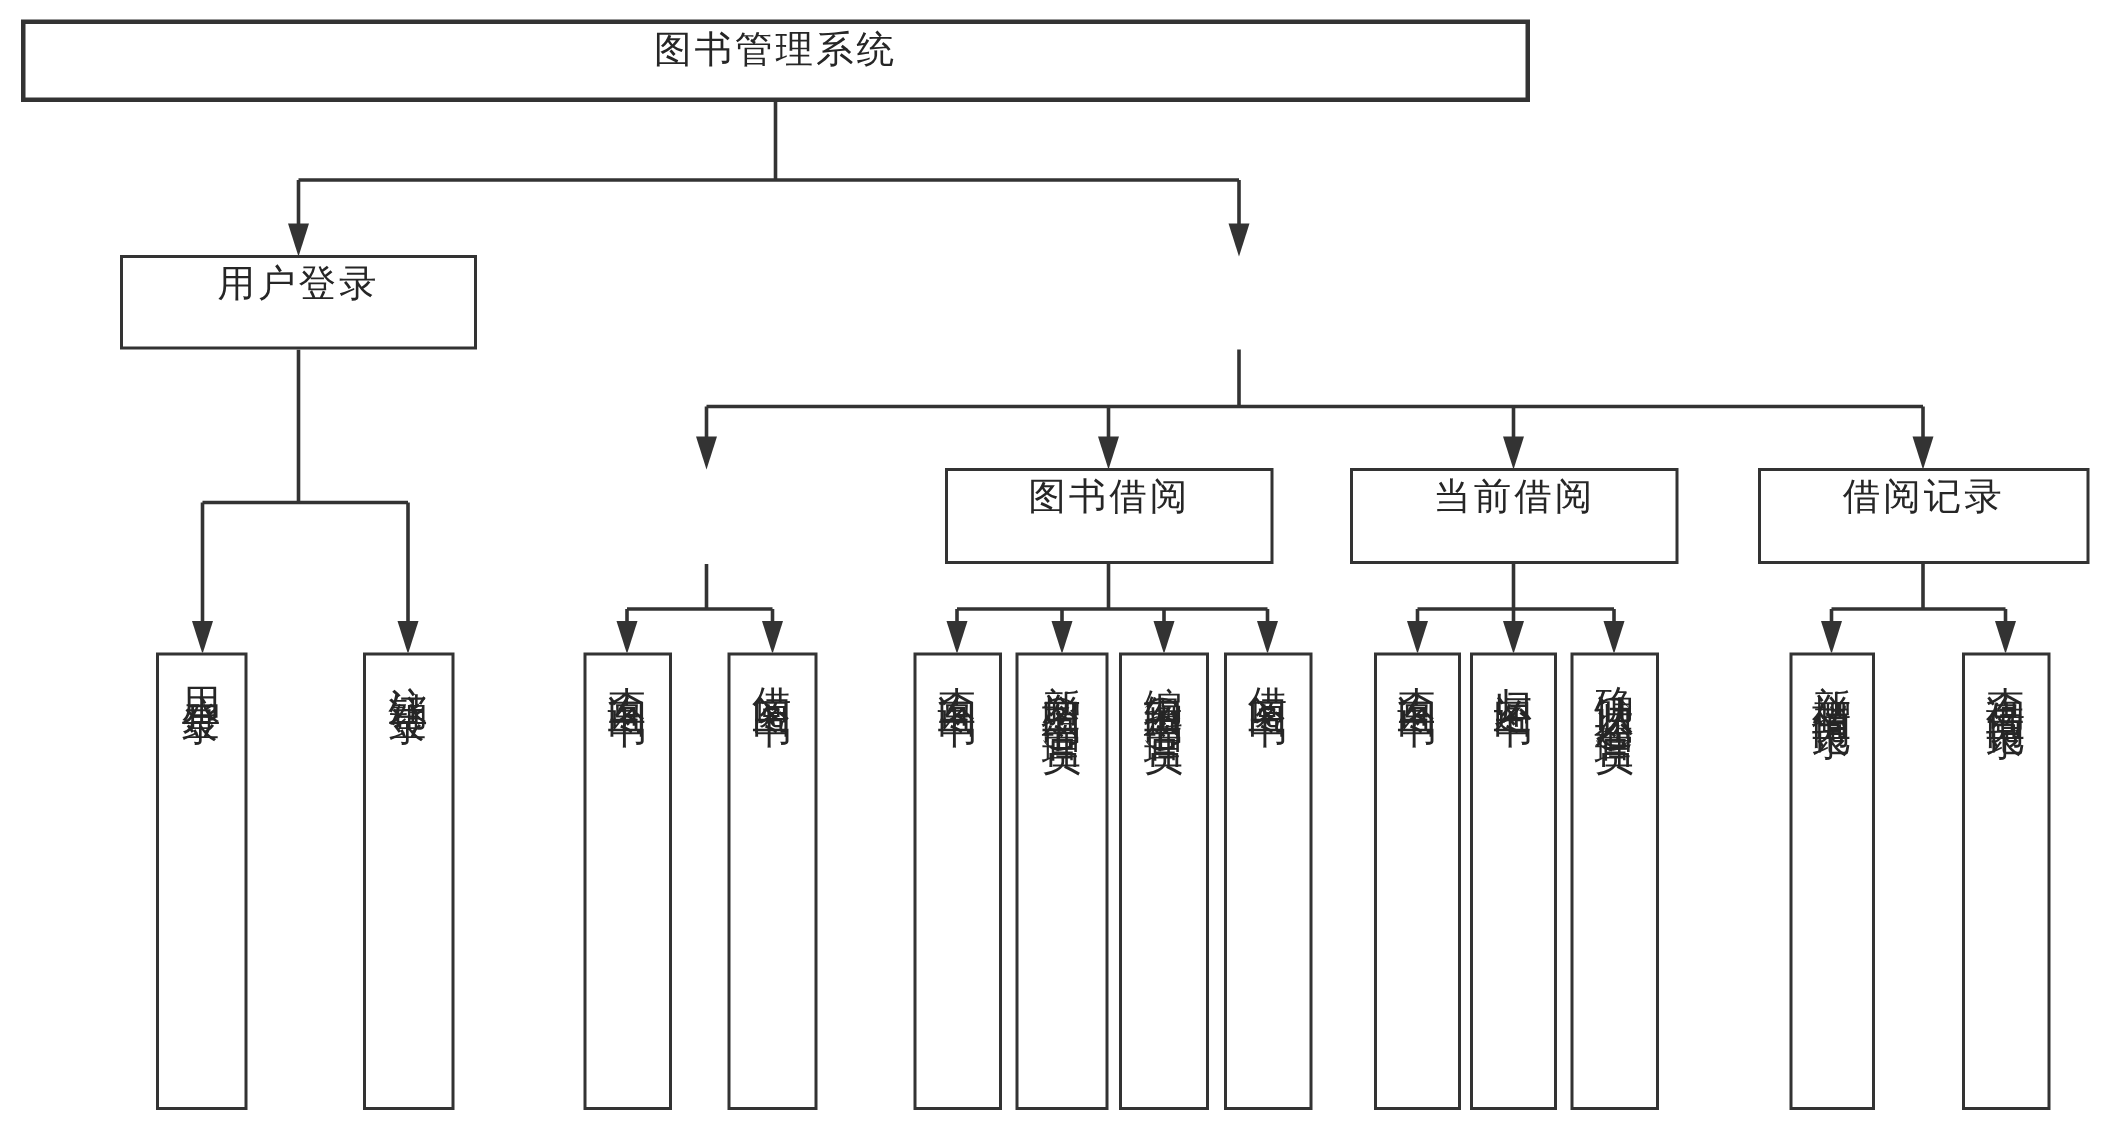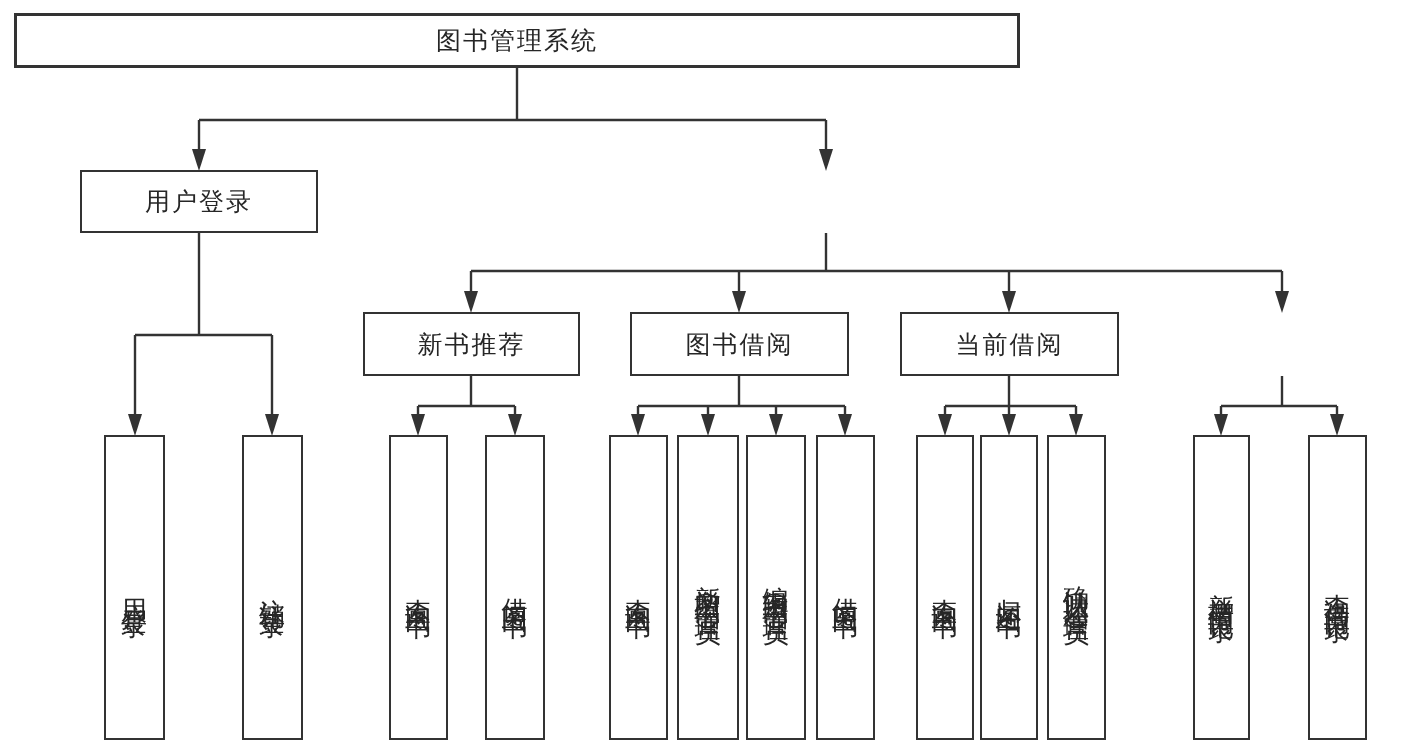--- a/index.html
+++ b/index.html
@@ -16,21 +16,21 @@
     left: 0; top: 0;
     width: 1405px; height: 747px;
     z-index: 0;
   }
   .node {
     position: absolute;
     box-sizing: border-box;
     background: #ffffff;
     border: 2px solid #333333;
     display: flex;
-    align-items: center;
+    align-items: flex-start;
     justify-content: center;
     z-index: 1;
   }
   .node.thick { border-width: 3px; }
   .node .lbl {
     font-size: 25px;
     color: #262626;
     letter-spacing: 2px;
     white-space: nowrap;
   }
@@ -115,28 +115,28 @@
     </svg>
 
   <div class="node thick" style="left:14px; top:13px; width:1006px; height:55px;">
     <span class="lbl">图书管理系统</span>
   </div>
 
   <div class="node" style="left:80px; top:170px; width:238px; height:63px;">
     <span class="lbl">用户登录</span>
   </div>
 
-  <div class="node" style="left:363px; top:312px; width:217px; height:64px;">
-    <span class="lbl">新书推荐</span>
-  </div>
   <div class="node" style="left:630px; top:312px; width:219px; height:64px;">
     <span class="lbl">图书借阅</span>
   </div>
   <div class="node" style="left:900px; top:312px; width:219px; height:64px;">
     <span class="lbl">当前借阅</span>
+  </div>
+  <div class="node" style="left:1172px; top:312px; width:221px; height:64px;">
+    <span class="lbl">借阅记录</span>
   </div>
 
   <div class="node leaf" style="left:104px; top:435px; width:61px; height:305px;">
     <span class="lbl">用户登录</span>
   </div>
   <div class="node leaf" style="left:242px; top:435px; width:61px; height:305px;">
     <span class="lbl">注销登录</span>
   </div>
 
   <div class="node leaf" style="left:389px; top:435px; width:59px; height:305px;">

